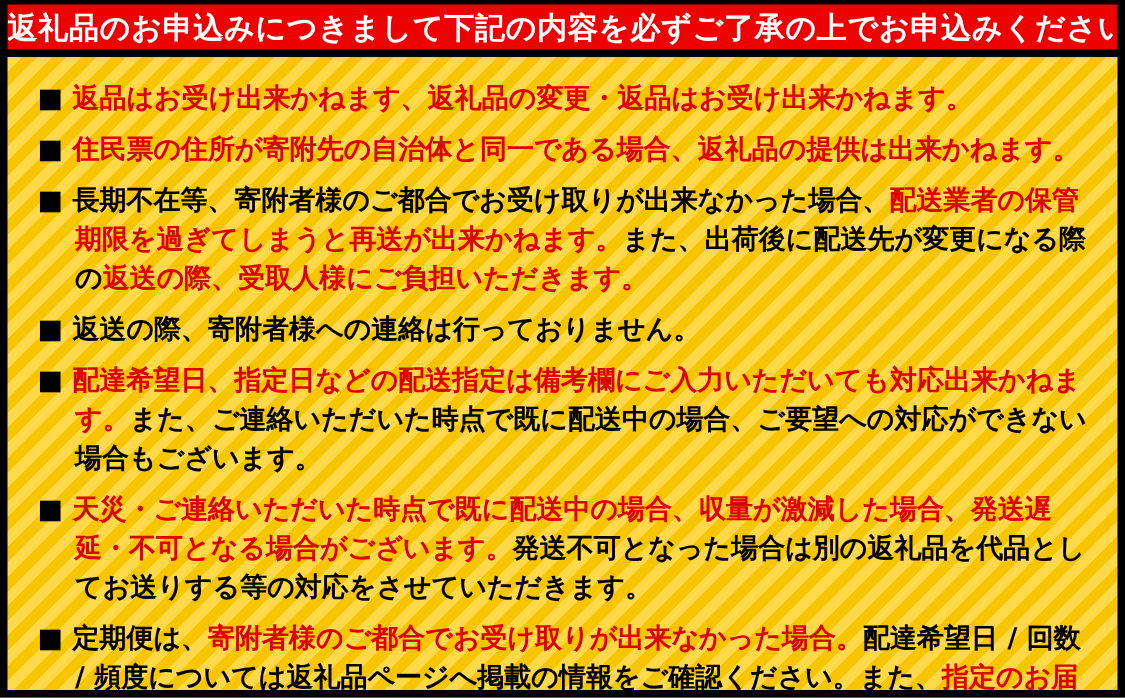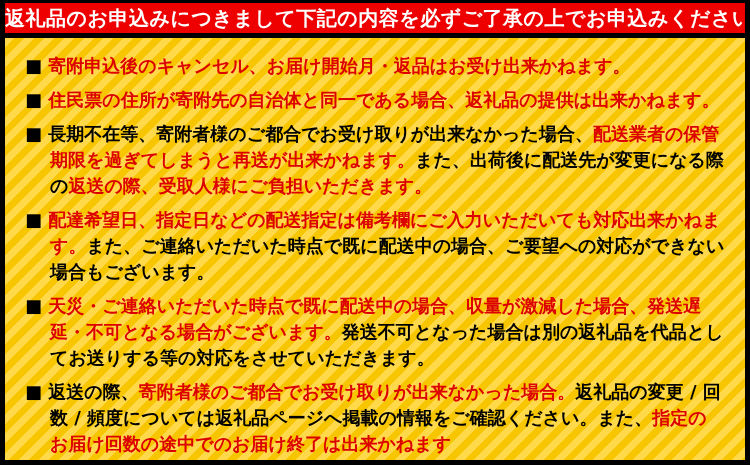--- a/index.html
+++ b/index.html
@@ -54,20 +54,21 @@
   .seg-black { color: #000000; }
 </style>
 </head>
 <body>
 
 <div class="frame">
   <div class="header-bar">
     <span>返礼品のお申込みにつきまして下記の内容を必ずご了承の上でお申込みください。</span>
   </div>
   <div class="content">
-      <p class="notice"><span class="bullet">■ </span><span class="seg-red">寄附申込後のキャンセル、お届け開始月・返品はお受け出来かねます。</span></p>
+      <p class="notice"><span class="bullet">■ </span><span class="seg-red">返品はお受け出来かねます、返礼品の変更・返品はお受け出来かねます。</span></p>
       <p class="notice"><span class="bullet">■ </span><span class="seg-red">住民票の住所が寄附先の自治体と同一である場合、返礼品の提供は出来かねます。</span></p>
       <p class="notice"><span class="bullet">■ </span><span class="seg-black">長期不在等、寄附者様のご都合でお受け取りが出来なかった場合、</span><span class="seg-red">配送業者の保管期限を過ぎてしまうと再送が出来かねます。</span><span class="seg-black">また、出荷後に配送先が変更になる際の</span><span class="seg-red">返送の際、受取人様にご負担いただきます。</span></p>
+      <p class="notice"><span class="bullet">■ </span><span class="seg-black">返送の際、寄附者様への連絡は行っておりません。</span></p>
       <p class="notice"><span class="bullet">■ </span><span class="seg-red">配達希望日、指定日などの配送指定は備考欄にご入力いただいても対応出来かねます。</span><span class="seg-black">また、ご連絡いただいた時点で既に配送中の場合、ご要望への対応ができない場合もございます。</span></p>
       <p class="notice"><span class="bullet">■ </span><span class="seg-red">天災・ご連絡いただいた時点で既に配送中の場合、収量が激減した場合、発送遅延・不可となる場合がございます。</span><span class="seg-black">発送不可となった場合は別の返礼品を代品としてお送りする等の対応をさせていただきます。</span></p>
-      <p class="notice"><span class="bullet">■ </span><span class="seg-black">返送の際、</span><span class="seg-red">寄附者様のご都合でお受け取りが出来なかった場合。</span><span class="seg-black">返礼品の変更 / 回数 / 頻度については返礼品ページへ掲載の情報をご確認ください。また、</span><span class="seg-red">指定のお届け回数の途中でのお届け終了は出来かねます</span></p>
+      <p class="notice"><span class="bullet">■ </span><span class="seg-black">定期便は、</span><span class="seg-red">寄附者様のご都合でお受け取りが出来なかった場合。</span><span class="seg-black">配達希望日 / 回数 / 頻度については返礼品ページへ掲載の情報をご確認ください。また、</span><span class="seg-red">指定のお届け回数の途中でのお届け終了は出来かねます</span></p>
     </div>
 </div>
 
 </body></html>

